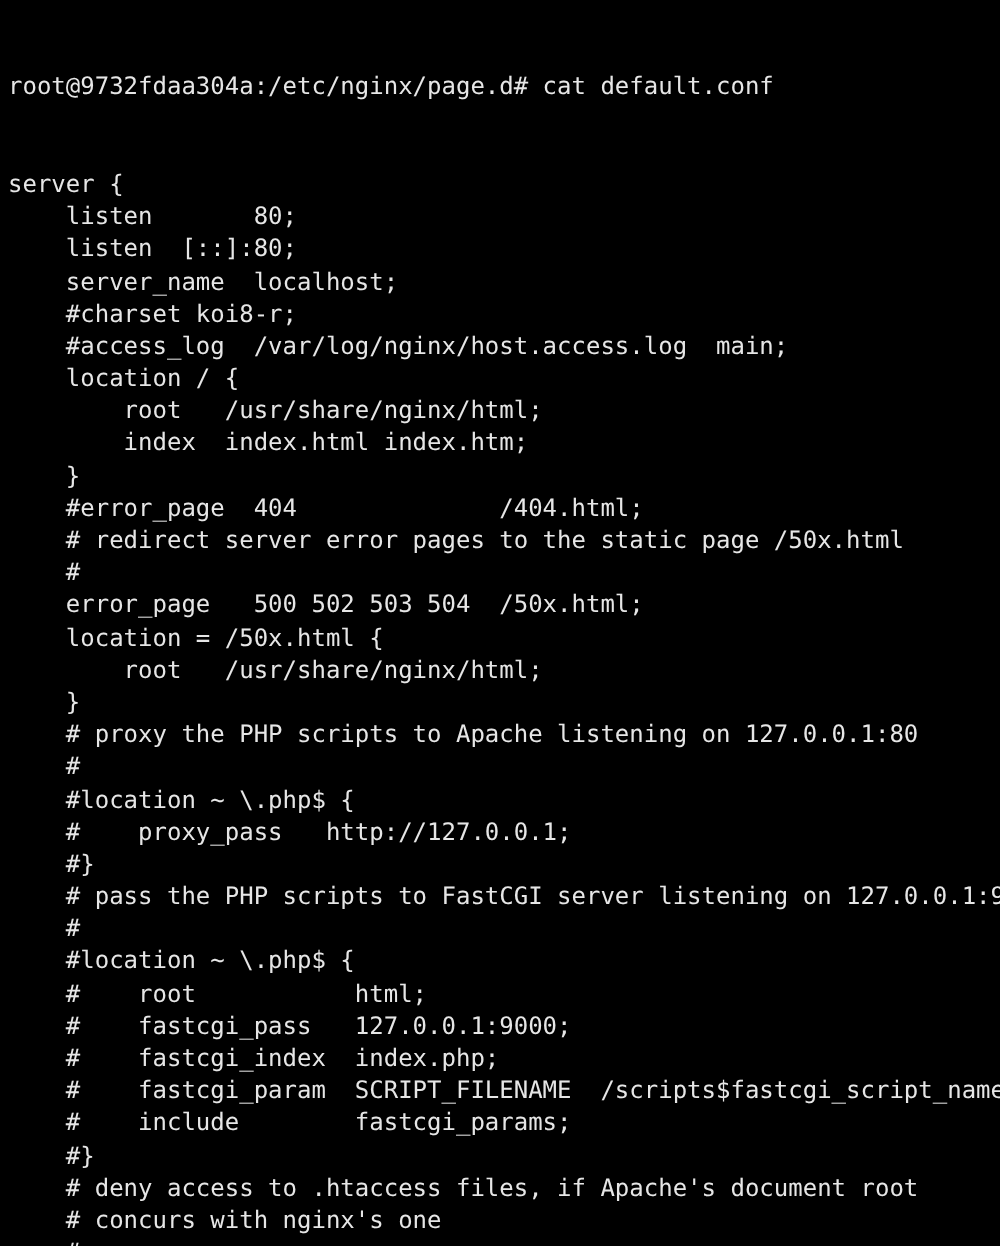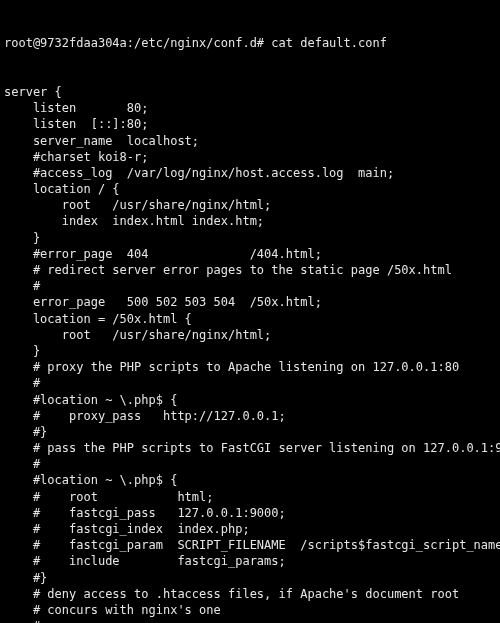--- a/index.html
+++ b/index.html
@@ -17,15 +17,15 @@
     white-space: pre;
   }
   .line {
     display: block;
   }
 </style>
 </head>
 <body>
 
 <div class="terminal">
-  <span class="line">root@9732fdaa304a:/etc/nginx/conf.d# cat default.conf</span>
+  <span class="line">root@9732fdaa304a:/etc/nginx/page.d# cat default.conf</span>
   <div id="file-lines"><span class="line">server {</span><span class="line">    listen       80;</span><span class="line">    listen  [::]:80;</span><span class="line">    server_name  localhost;</span><span class="line"></span><span class="line">    #charset koi8-r;</span><span class="line">    #access_log  /var/log/nginx/host.access.log  main;</span><span class="line"></span><span class="line">    location / {</span><span class="line">        root   /usr/share/nginx/html;</span><span class="line">        index  index.html index.htm;</span><span class="line">    }</span><span class="line"></span><span class="line">    #error_page  404              /404.html;</span><span class="line"></span><span class="line">    # redirect server error pages to the static page /50x.html</span><span class="line">    #</span><span class="line">    error_page   500 502 503 504  /50x.html;</span><span class="line">    location = /50x.html {</span><span class="line">        root   /usr/share/nginx/html;</span><span class="line">    }</span><span class="line"></span><span class="line">    # proxy the PHP scripts to Apache listening on 127.0.0.1:80</span><span class="line">    #</span><span class="line">    #location ~ \.php$ {</span><span class="line">    #    proxy_pass   http://127.0.0.1;</span><span class="line">    #}</span><span class="line"></span><span class="line">    # pass the PHP scripts to FastCGI server listening on 127.0.0.1:9000</span><span class="line">    #</span><span class="line">    #location ~ \.php$ {</span><span class="line">    #    root           html;</span><span class="line">    #    fastcgi_pass   127.0.0.1:9000;</span><span class="line">    #    fastcgi_index  index.php;</span><span class="line">    #    fastcgi_param  SCRIPT_FILENAME  /scripts$fastcgi_script_name;</span><span class="line">    #    include        fastcgi_params;</span><span class="line">    #}</span><span class="line"></span><span class="line">    # deny access to .htaccess files, if Apache's document root</span><span class="line">    # concurs with nginx's one</span><span class="line">    #</span></div>
 </div>
 
 </body></html>

